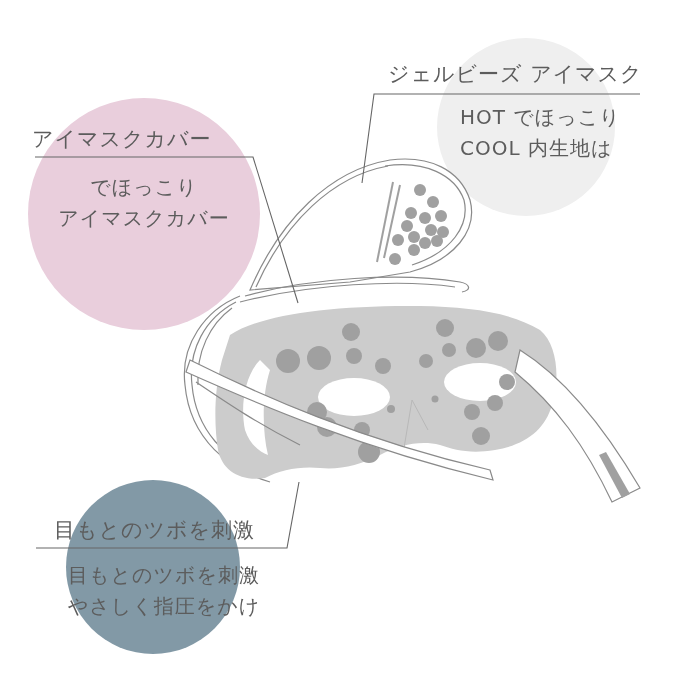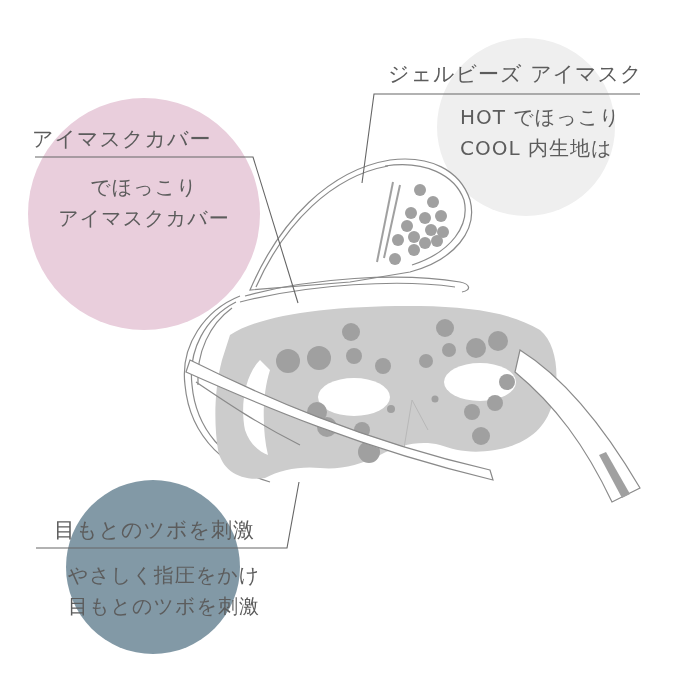--- a/index.html
+++ b/index.html
@@ -116,15 +116,15 @@
 </div>
 
 <div class="label title" style="left:32px; top:125px;">アイマスクカバー</div>
 <div class="label desc" style="left:44px; top:172px; width:200px;">
   <div>でほっこり</div>
   <div>アイマスクカバー</div>
 </div>
 
 <div class="label title" style="left:54px; top:516px;">目もとのツボを刺激</div>
 <div class="label desc" style="left:44px; top:560px; width:240px;">
+  <div>目もとのツボを刺激</div>
   <div>やさしく指圧をかけ</div>
-  <div>目もとのツボを刺激</div>
 </div>
 
 </body></html>

